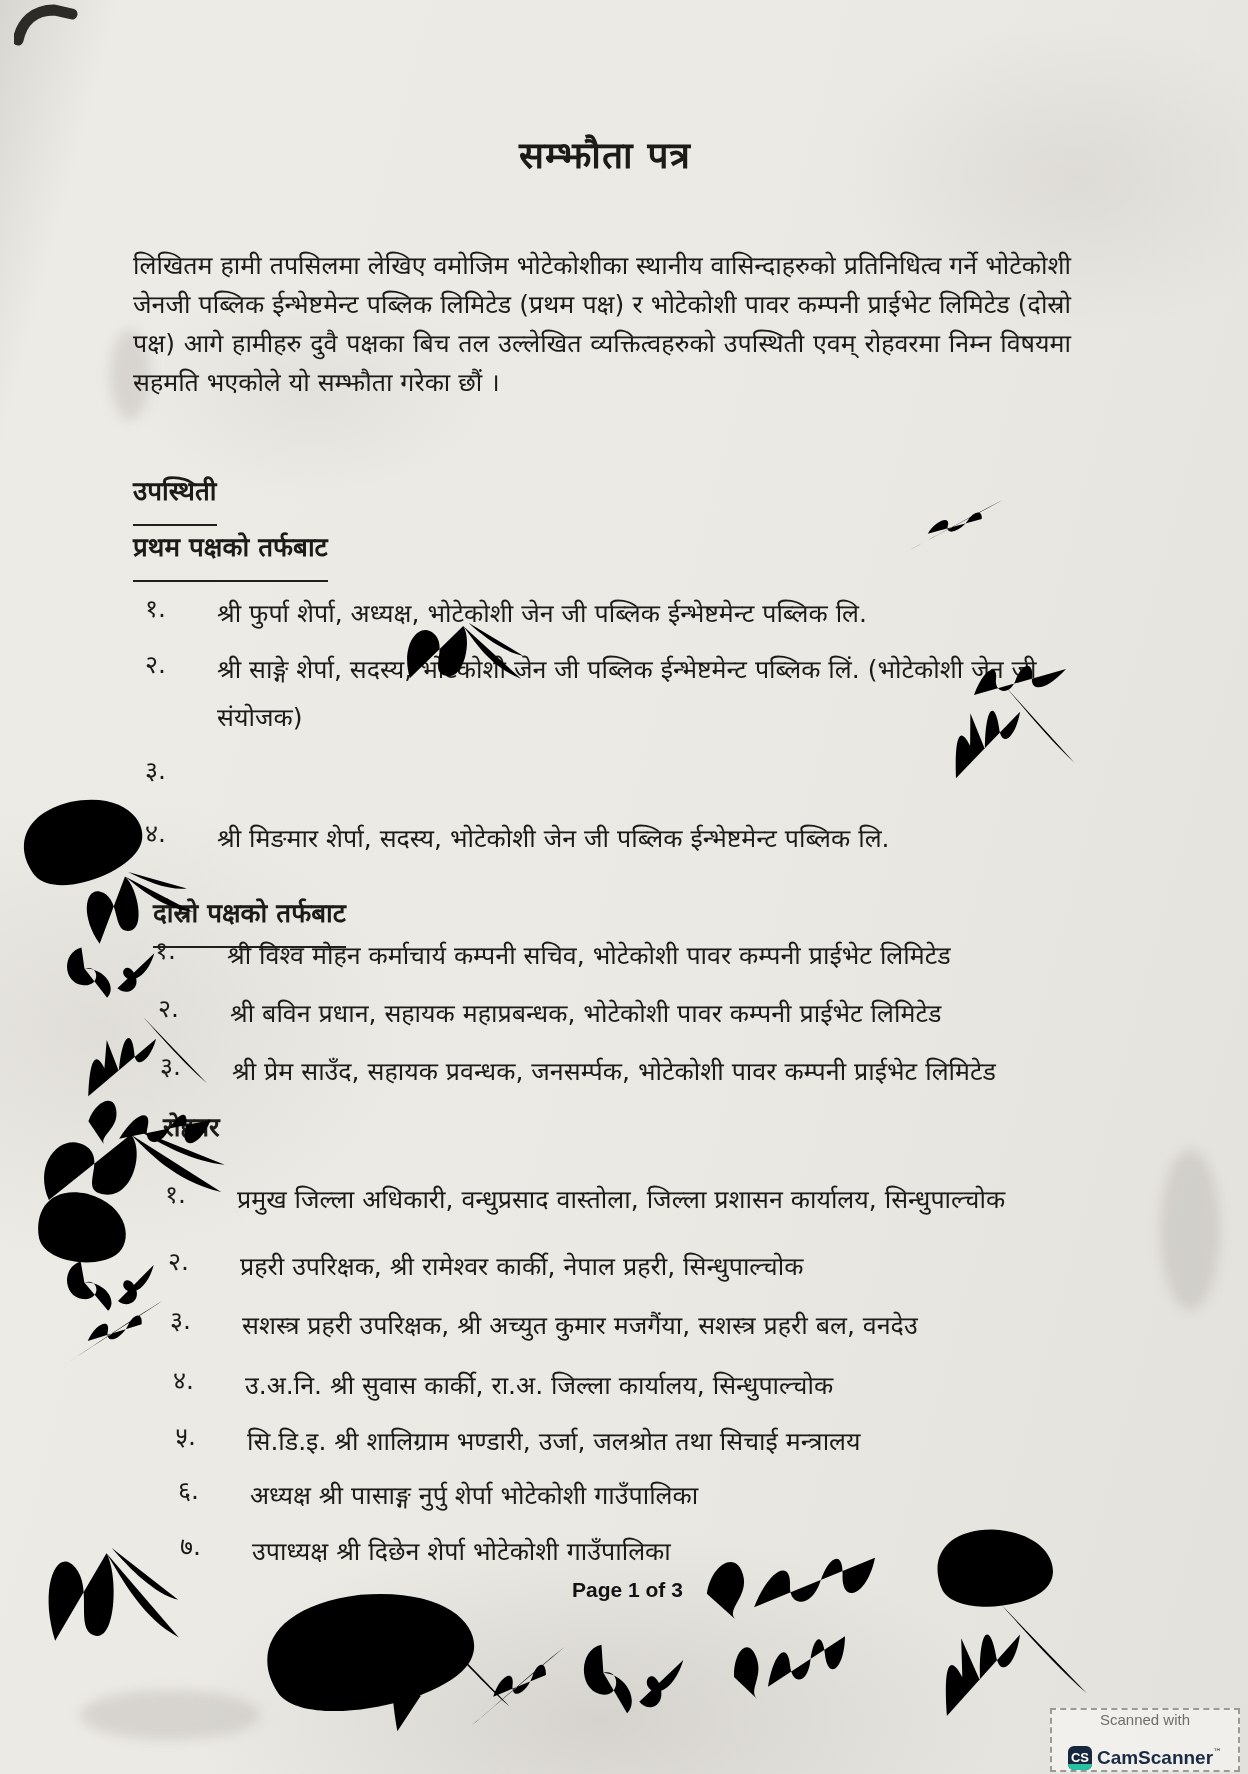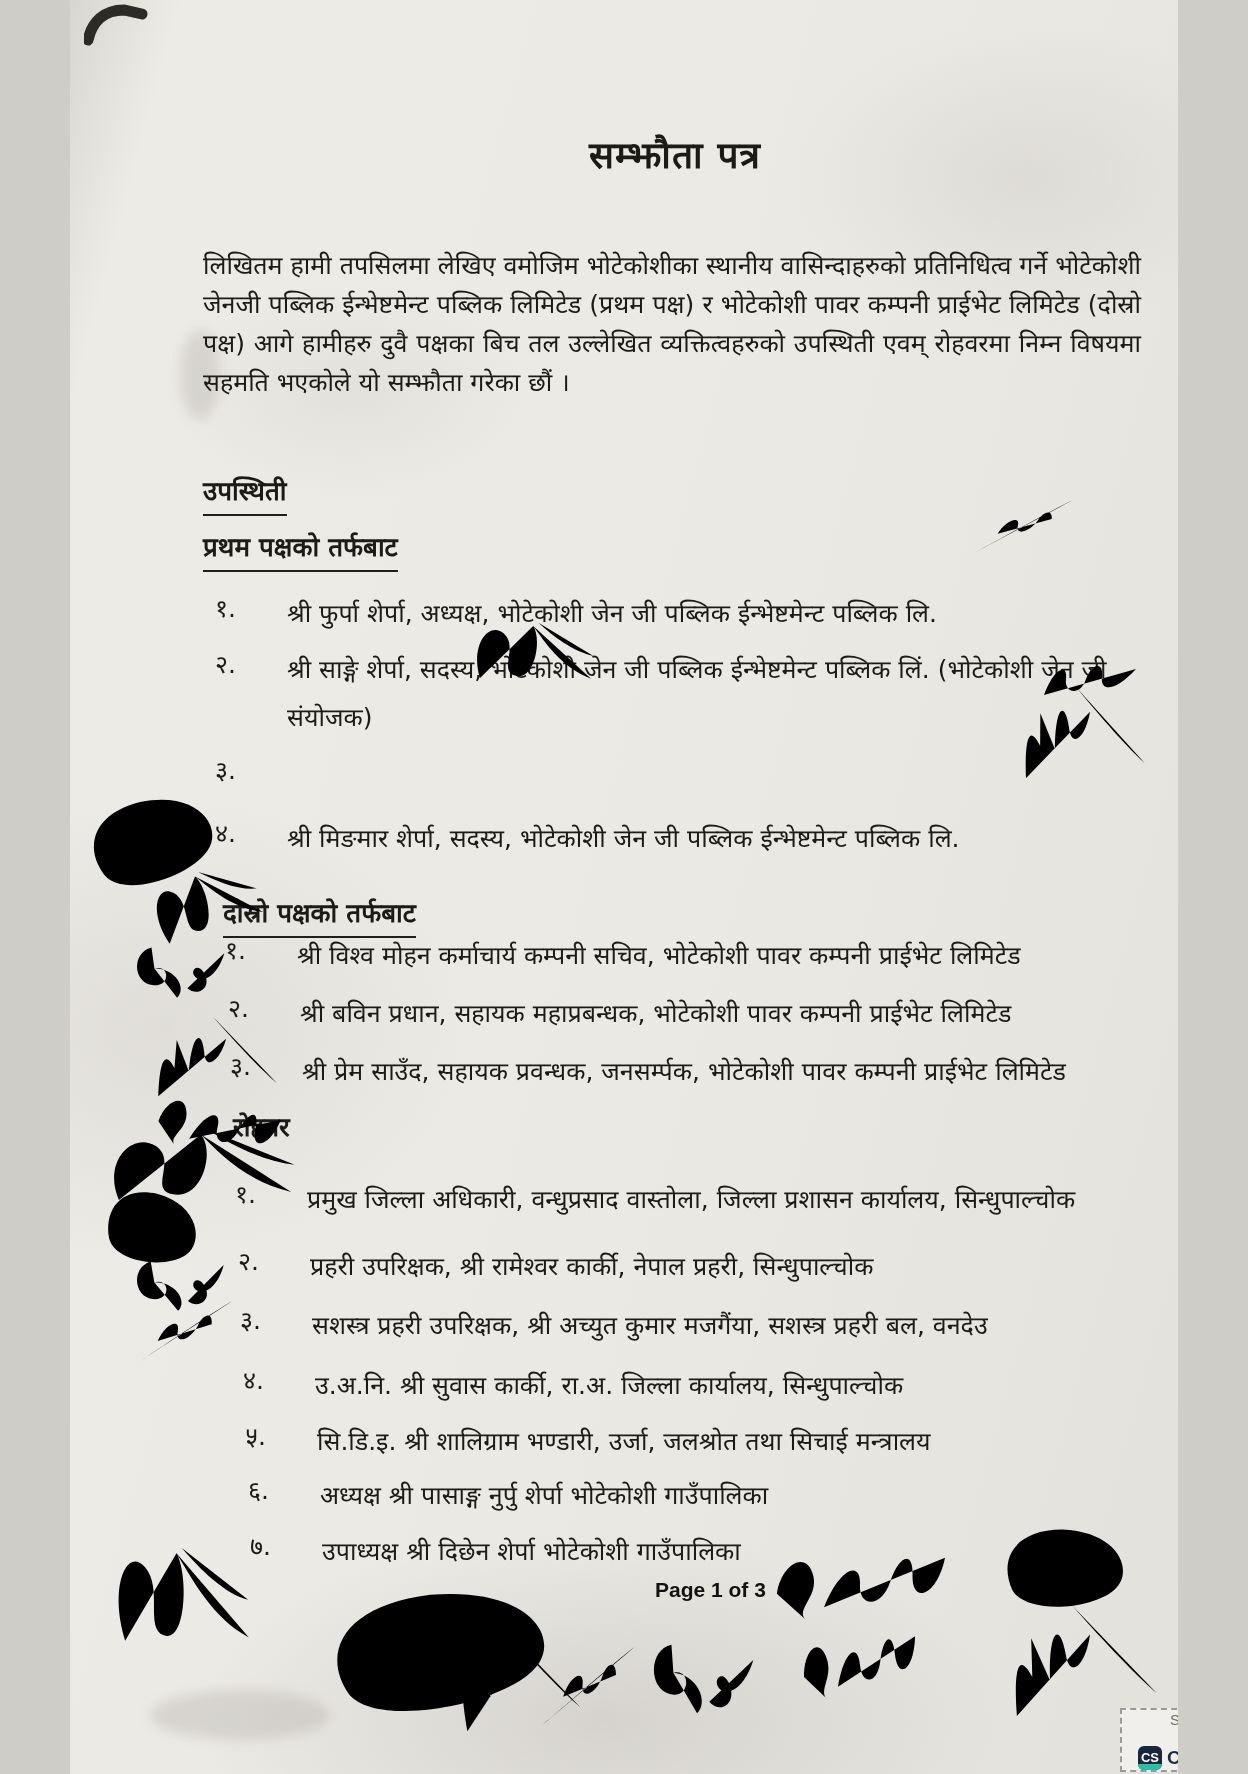--- a/index.html
+++ b/index.html
@@ -1,18 +1,18 @@
 <!DOCTYPE html>
 <html lang="ne"><head>
 <meta charset="utf-8">
 <style>
   html,body{margin:0;padding:0;background:#cfcdc8;}
   .page{
     position:relative;
-    width:1108px;height:1774px;
+    width:1248px;height:1774px;
     margin:0 auto;
     overflow:hidden;
     font-family:"DejaVu Sans","Liberation Sans",sans-serif;
     color:#1c1b18;
     background:
       radial-gradient(ellipse 340px 220px at 86% 10%, rgba(203,200,193,.38), transparent 70%),
       radial-gradient(ellipse 420px 320px at 8% 58%, rgba(206,203,196,.42), transparent 72%),
       radial-gradient(ellipse 560px 260px at 48% 97%, rgba(193,190,183,.5), transparent 72%),
       radial-gradient(ellipse 260px 150px at 25% 22%, rgba(210,207,200,.35), transparent 70%),
       linear-gradient(105deg,#d8d6d1 0%,#edebe6 7%,#ebe9e4 55%,#e3e1dc 100%);
@@ -25,30 +25,30 @@
     font-size:37px;font-weight:700;letter-spacing:1px;
   }
   .intro{
     top:246px;left:133px;width:938px;
     font-size:25px;line-height:39px;font-weight:500;
     text-align:justify;
   }
   .h-underline{
     font-size:26px;font-weight:700;
     border-bottom:2.5px solid #201f1c;
-    padding-bottom:8px;
+    padding-bottom:18px;
   }
   .h-plain{font-size:26px;font-weight:700;}
   .item{display:flex;align-items:flex-start;}
   .item .num{flex:none;width:72px;font-size:25px;font-weight:500;}
   .item .txt{font-size:25px;line-height:48px;font-weight:500;}
   .page-label{
     top:1578px;left:572px;
     font-family:"Liberation Sans","DejaVu Sans",sans-serif;
-    font-size:21px;font-weight:700;color:#121212;margin-left:13px;
+    font-size:21px;font-weight:700;color:#121212;
   }
   
   .corner-mark{top:4px;left:14px;width:70px;height:46px;}
   .smudge{background:rgba(120,117,110,.18);filter:blur(6px);border-radius:50%;}
   
   .sig{position:absolute;overflow:visible;}
   
   .cs-badge{
     top:1708px;left:1050px;width:186px;height:60px;
     border:2px dashed #9a9a98;

